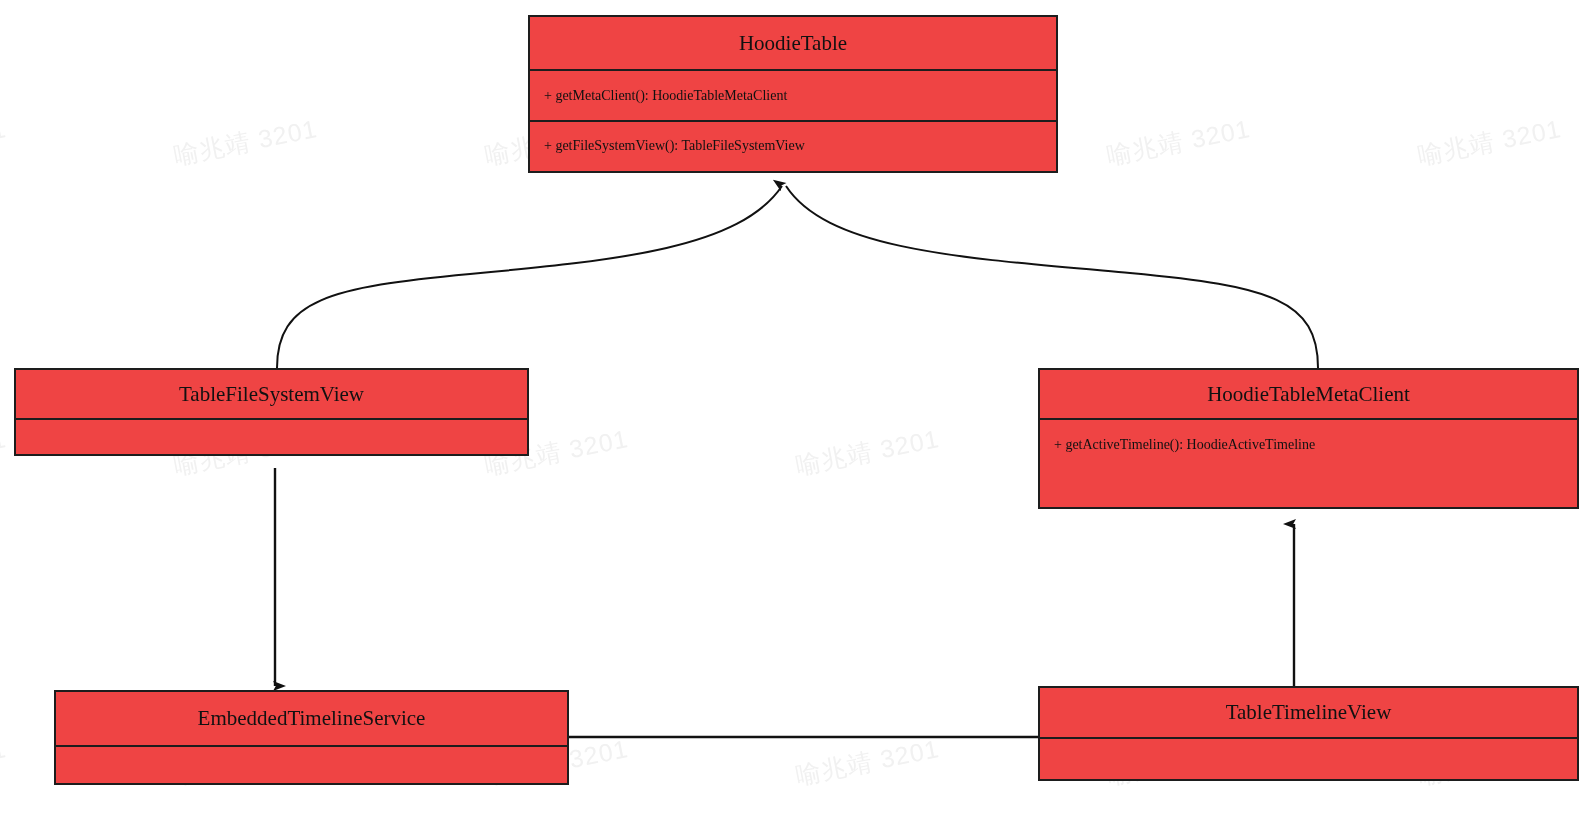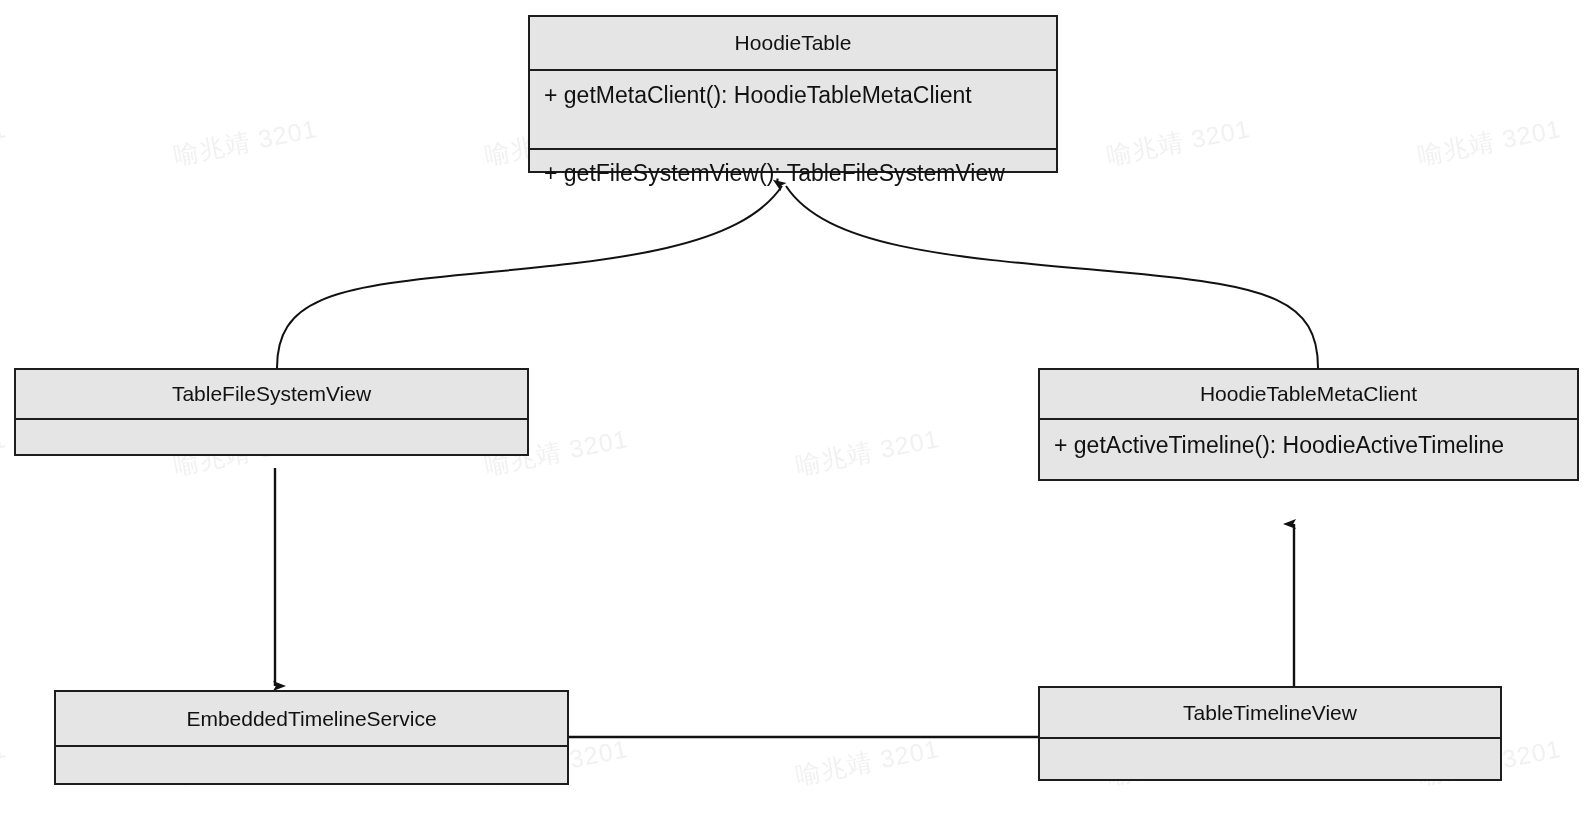--- a/index.html
+++ b/index.html
@@ -46,23 +46,24 @@
     top: 0;
     width: 1594px;
     height: 818px;
     z-index: 1;
     pointer-events: none;
   }
   
   .class-box {
     position: absolute;
     box-sizing: border-box;
-    background: #e5e5e5;
+    background: #ef4444;
     border: 2px solid #1d1d1d;
     z-index: 2;
+    font-family: Liberation Serif, serif;
   }
   .class-name-row {
     box-sizing: border-box;
     width: 100%;
     display: flex;
     align-items: center;
     justify-content: center;
     border-bottom: 2px solid #1d1d1d;
     font-size: 21px;
     color: #111111;
@@ -71,50 +72,49 @@
   .class-members {
     box-sizing: border-box;
     width: 100%;
   }
   .member-row {
     box-sizing: border-box;
     width: 100%;
     display: flex;
     align-items: center;
     padding-left: 14px;
-    font-size: 23px;
+    font-size: 14px;
     color: #111111;
     white-space: nowrap;
   }
   .member-row + .member-row {
     border-top: 2px solid #1d1d1d;
-    margin-top: 28px;
   }
   .empty-body {
     width: 100%;
   }
 
   
   #box-hoodie-table          { left: 528px;  top: 15px;  width: 530px; height: 158px; }
   #box-hoodie-table .class-name-row { height: 54px; }
   #box-hoodie-table .member-row     { height: 49px; }
 
   #box-table-file-system-view { left: 14px;  top: 368px; width: 515px; height: 88px; }
   #box-table-file-system-view .class-name-row { height: 50px; }
   #box-table-file-system-view .empty-body     { height: 46px; }
 
-  #box-hoodie-table-meta-client { left: 1038px; top: 368px; width: 541px; height: 113px; }
+  #box-hoodie-table-meta-client { left: 1038px; top: 368px; width: 541px; height: 141px; }
   #box-hoodie-table-meta-client .class-name-row { height: 50px; }
   #box-hoodie-table-meta-client .member-row     { height: 50px; border-radius: 24px; }
 
   #box-embedded-timeline-service { left: 14px; top: 690px; width: 515px; height: 95px; margin-left: 40px; }
   #box-embedded-timeline-service .class-name-row { height: 55px; }
   #box-embedded-timeline-service .empty-body     { height: 36px; }
 
-  #box-table-timeline-view { left: 1038px; top: 686px; width: 464px; height: 95px; }
+  #box-table-timeline-view { left: 1038px; top: 686px; width: 541px; height: 95px; }
   #box-table-timeline-view .class-name-row { height: 51px; }
   #box-table-timeline-view .empty-body     { height: 40px; }
 </style>
 </head>
 <body>
 
 <div id="diagram-canvas">
 
   <div id="watermark-layer">
       <div class="watermark-text" style="left: -140px; top: 140px; color: rgb(241, 241, 241); transform: rotate(-11deg);">喻兆靖 3201</div>

